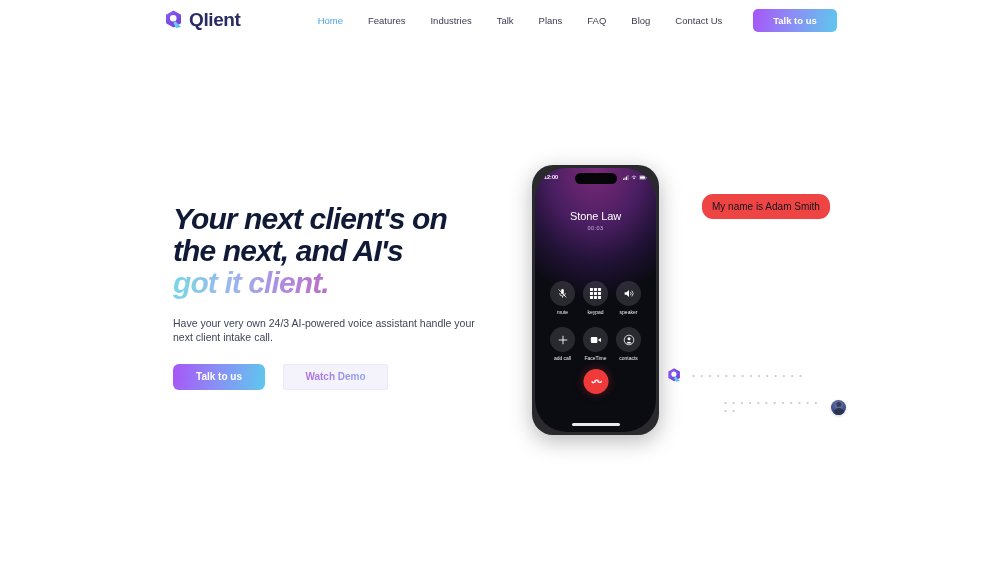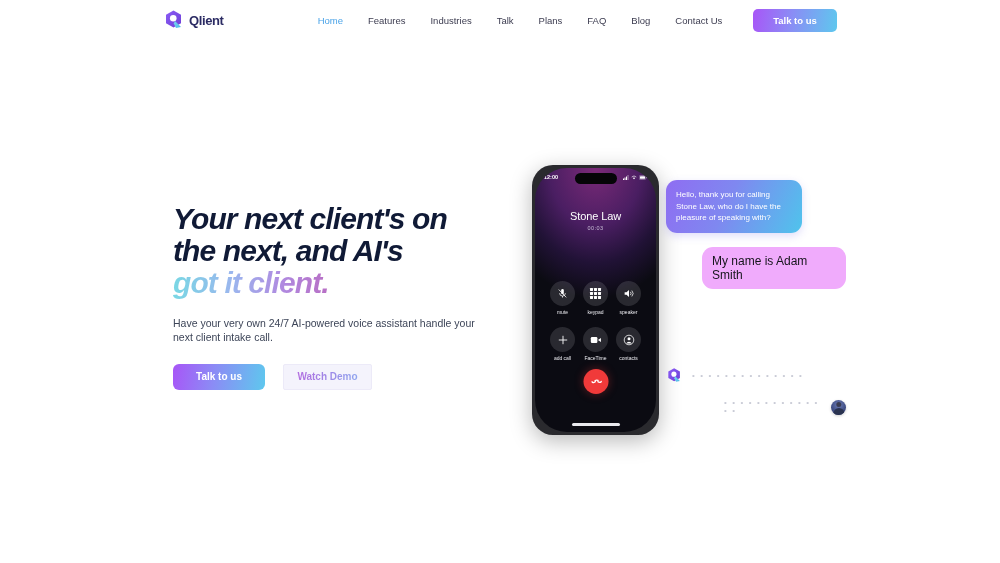--- a/index.html
+++ b/index.html
@@ -14,21 +14,21 @@
   .header {
     height: 40px;
     display: flex;
     align-items: center;
     padding: 0 163px 0 163px;
     position: relative;
   }
   .logo-wrap { display: flex; align-items: center; gap: 4px; }
   .logo-mark { width: 22px; height: 22px; position: relative; display:block; }
   .logo-text {
-    font-size: 13px; font-weight: 700; color: #2b2b63;
+    font-size: 19px; font-weight: 700; color: #2b2b63;
     letter-spacing: -0.4px;
   }
   .nav {
     position: absolute; left: 50%; transform: translateX(-50%);
     display: flex; align-items: center; gap: 25px; padding-left: 40px;
   }
   .nav a {
     font-size: 9.5px; color: #3c3c50; text-decoration: none;
     white-space: nowrap;
   }
@@ -64,21 +64,21 @@
     max-width: 302px;
   }
   .btn-row { margin-top: 19px; display: flex; gap: 18px; }
   .btn-primary {
     width: 92px; height: 26px; border-radius: 6px; border: none;
     background: linear-gradient(100deg,#a855f7 0%,#8b8cf5 45%,#5ec8ee 100%);
     color: #fff; font-size: 10px; font-weight: 600;
     display: flex; align-items: center; justify-content: center; cursor: pointer;
   }
   .btn-secondary {
-    width: 89px; height: 26px; border-radius: 2px;
+    width: 105px; height: 26px; border-radius: 2px;
     background: #f4f3fc; border: 1px solid #eceaf8;
     font-size: 10px; font-weight: 600; cursor: pointer;
     display: flex; align-items: center; justify-content: center;
   }
   .btn-secondary span {
     background: linear-gradient(90deg,#b36ee0 0%,#9a8ce8 60%,#8fa5ef 100%);
     -webkit-background-clip: text; background-clip: text;
     -webkit-text-fill-color: transparent; color: transparent;
   }
 
@@ -142,21 +142,21 @@
   .chat { position: absolute; left: 659px; top: 125px; width: 180px; }
   .bubble-ai {
     width: 136px; padding: 9px 10px; border-radius: 11px;
     background: linear-gradient(115deg,#8f6df2 0%,#7f88f0 45%,#4fc4ec 100%);
     color: #ffffff; font-size: 8px; line-height: 1.45;
     box-shadow: 0 3px 9px rgba(110,100,230,0.22);
   }
   .bubble-user {
     margin-top: 14px; margin-left: 36px; width: auto; display: inline-block;
     padding: 7px 10px; border-radius: 11px;
-    background: #f0abfc; color: #15151b; font-size: 12px;
+    background: #ef4444; color: #15151b; font-size: 10px;
   }
   .typing-row {
     position: absolute; display: flex; align-items: center; gap: 9px;
   }
   .typing-ai { left: 0px; top: 187px; }
   .typing-user { left: 58px; top: 219px; flex-direction: row; }
   .dots { letter-spacing: 1.6px; color: #c9cbd6; font-size: 8px; line-height: 1; }
   .ava {
     width: 15px; height: 15px; border-radius: 50%;
     background: radial-gradient(circle at 50% 32%, #6f7fb8 0%, #414f86 55%, #2c3568 100%);
@@ -215,21 +215,21 @@
 
 <div class="hero">
 
   <div class="hero-left">
     <h1>
       <span>Your next client's on</span><br>
       <span>the next, and AI's</span><br>
       <span class="grad">got it client.</span>
     </h1>
 
-    <p class="sub">Have your very own 24/7 AI-powered voice assistant handle your next client intake call.</p>
+    <p class="sub">Have your very own 24/3 AI-powered voice assistant handle your next client intake call.</p>
 
     <div class="btn-row">
       <button class="btn-primary">Talk to us</button>
       <button class="btn-secondary">
         <span>Watch Demo</span>
       </button>
     </div>
   </div>
 
   <div class="hero-right">
@@ -346,21 +346,20 @@
               </g>
             </svg>
           </span>
         </div>
 
         <div class="home-ind"></div>
       </div>
     </div>
 
     <div class="chat" style="left:0; top:0; position:absolute; margin-left:134px; margin-top:15px;">
-      <div class="bubble-ai">Hello, thank you for calling Stone Law, who do I have the pleasure of speaking with?</div>
       <div class="bubble-user">My name is Adam Smith</div>
 
       <div class="typing-row typing-ai">
         <span class="mini-logo">
           <svg viewBox="0 0 44 44" width="17" height="17">
             <path d="M21 3 L36 11.5 L36 28.5 L21 37 L6 28.5 L6 11.5 Z" fill="url(#lgA)"></path>
             <circle cx="20.5" cy="18.5" r="6.6" fill="#ffffff"></circle>
             <path d="M24 24 L36 36 L26 38 L21.5 29 Z" fill="url(#lgB)"></path>
           </svg>
         </span>

